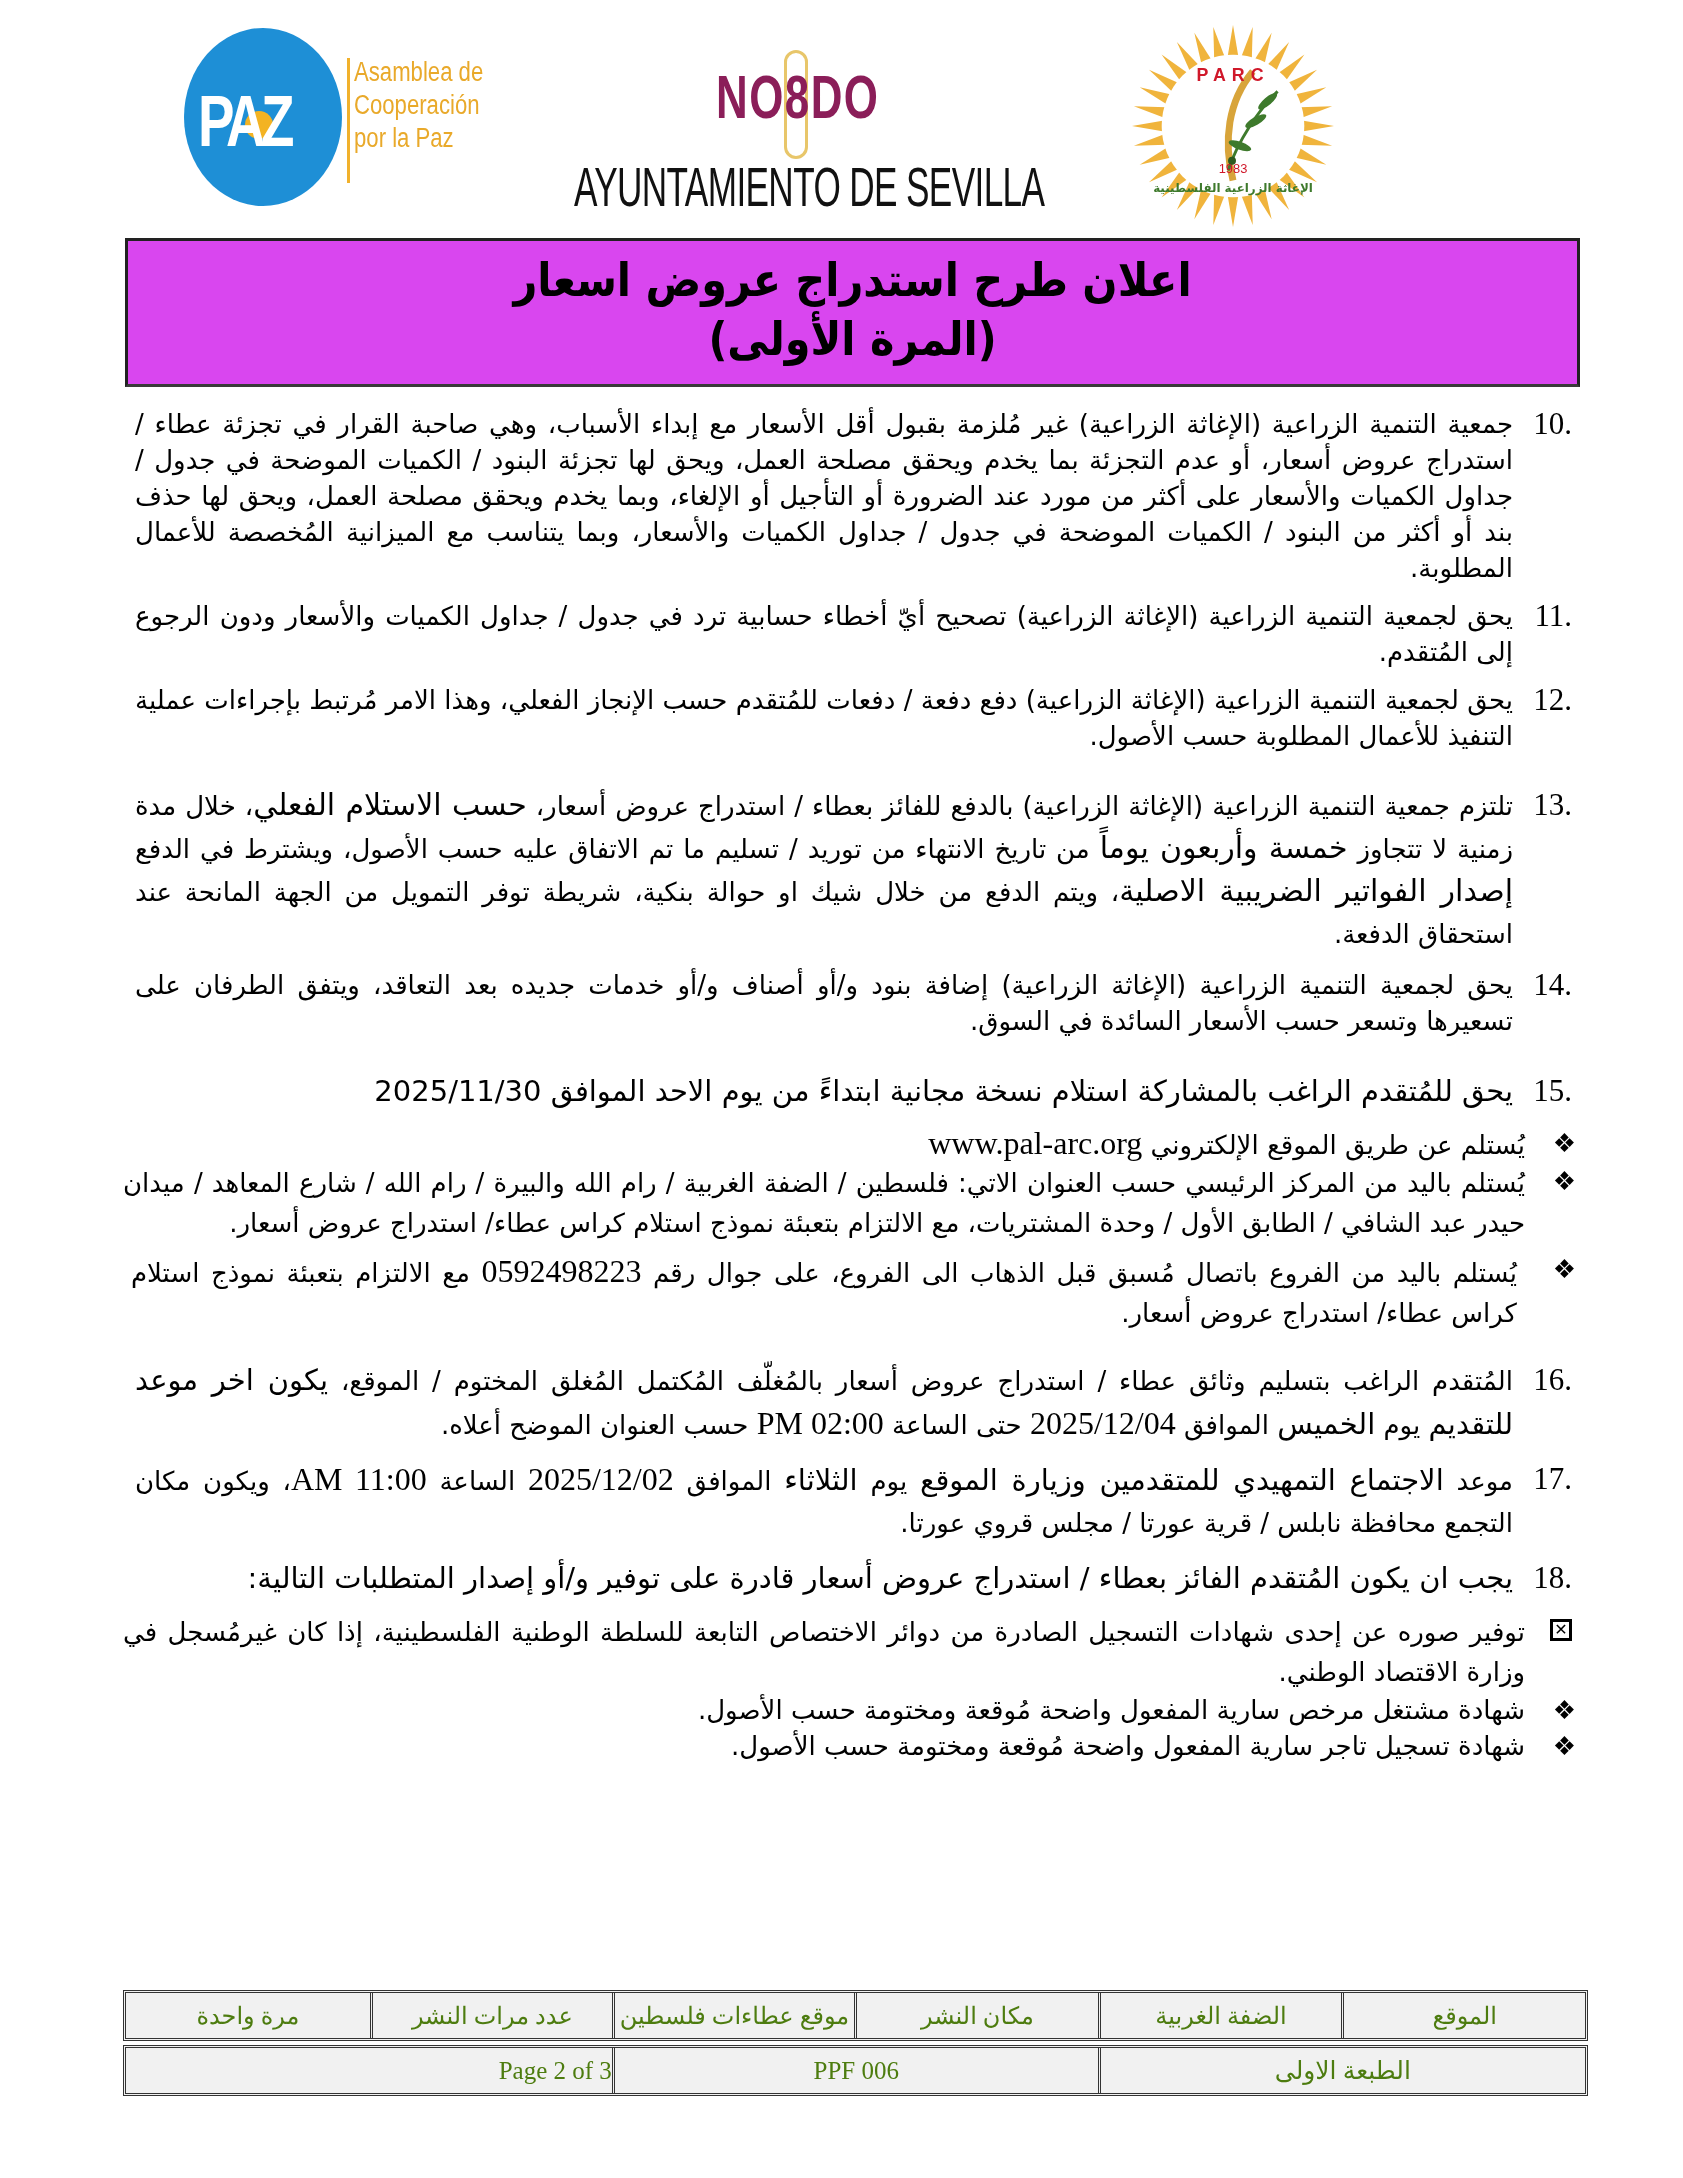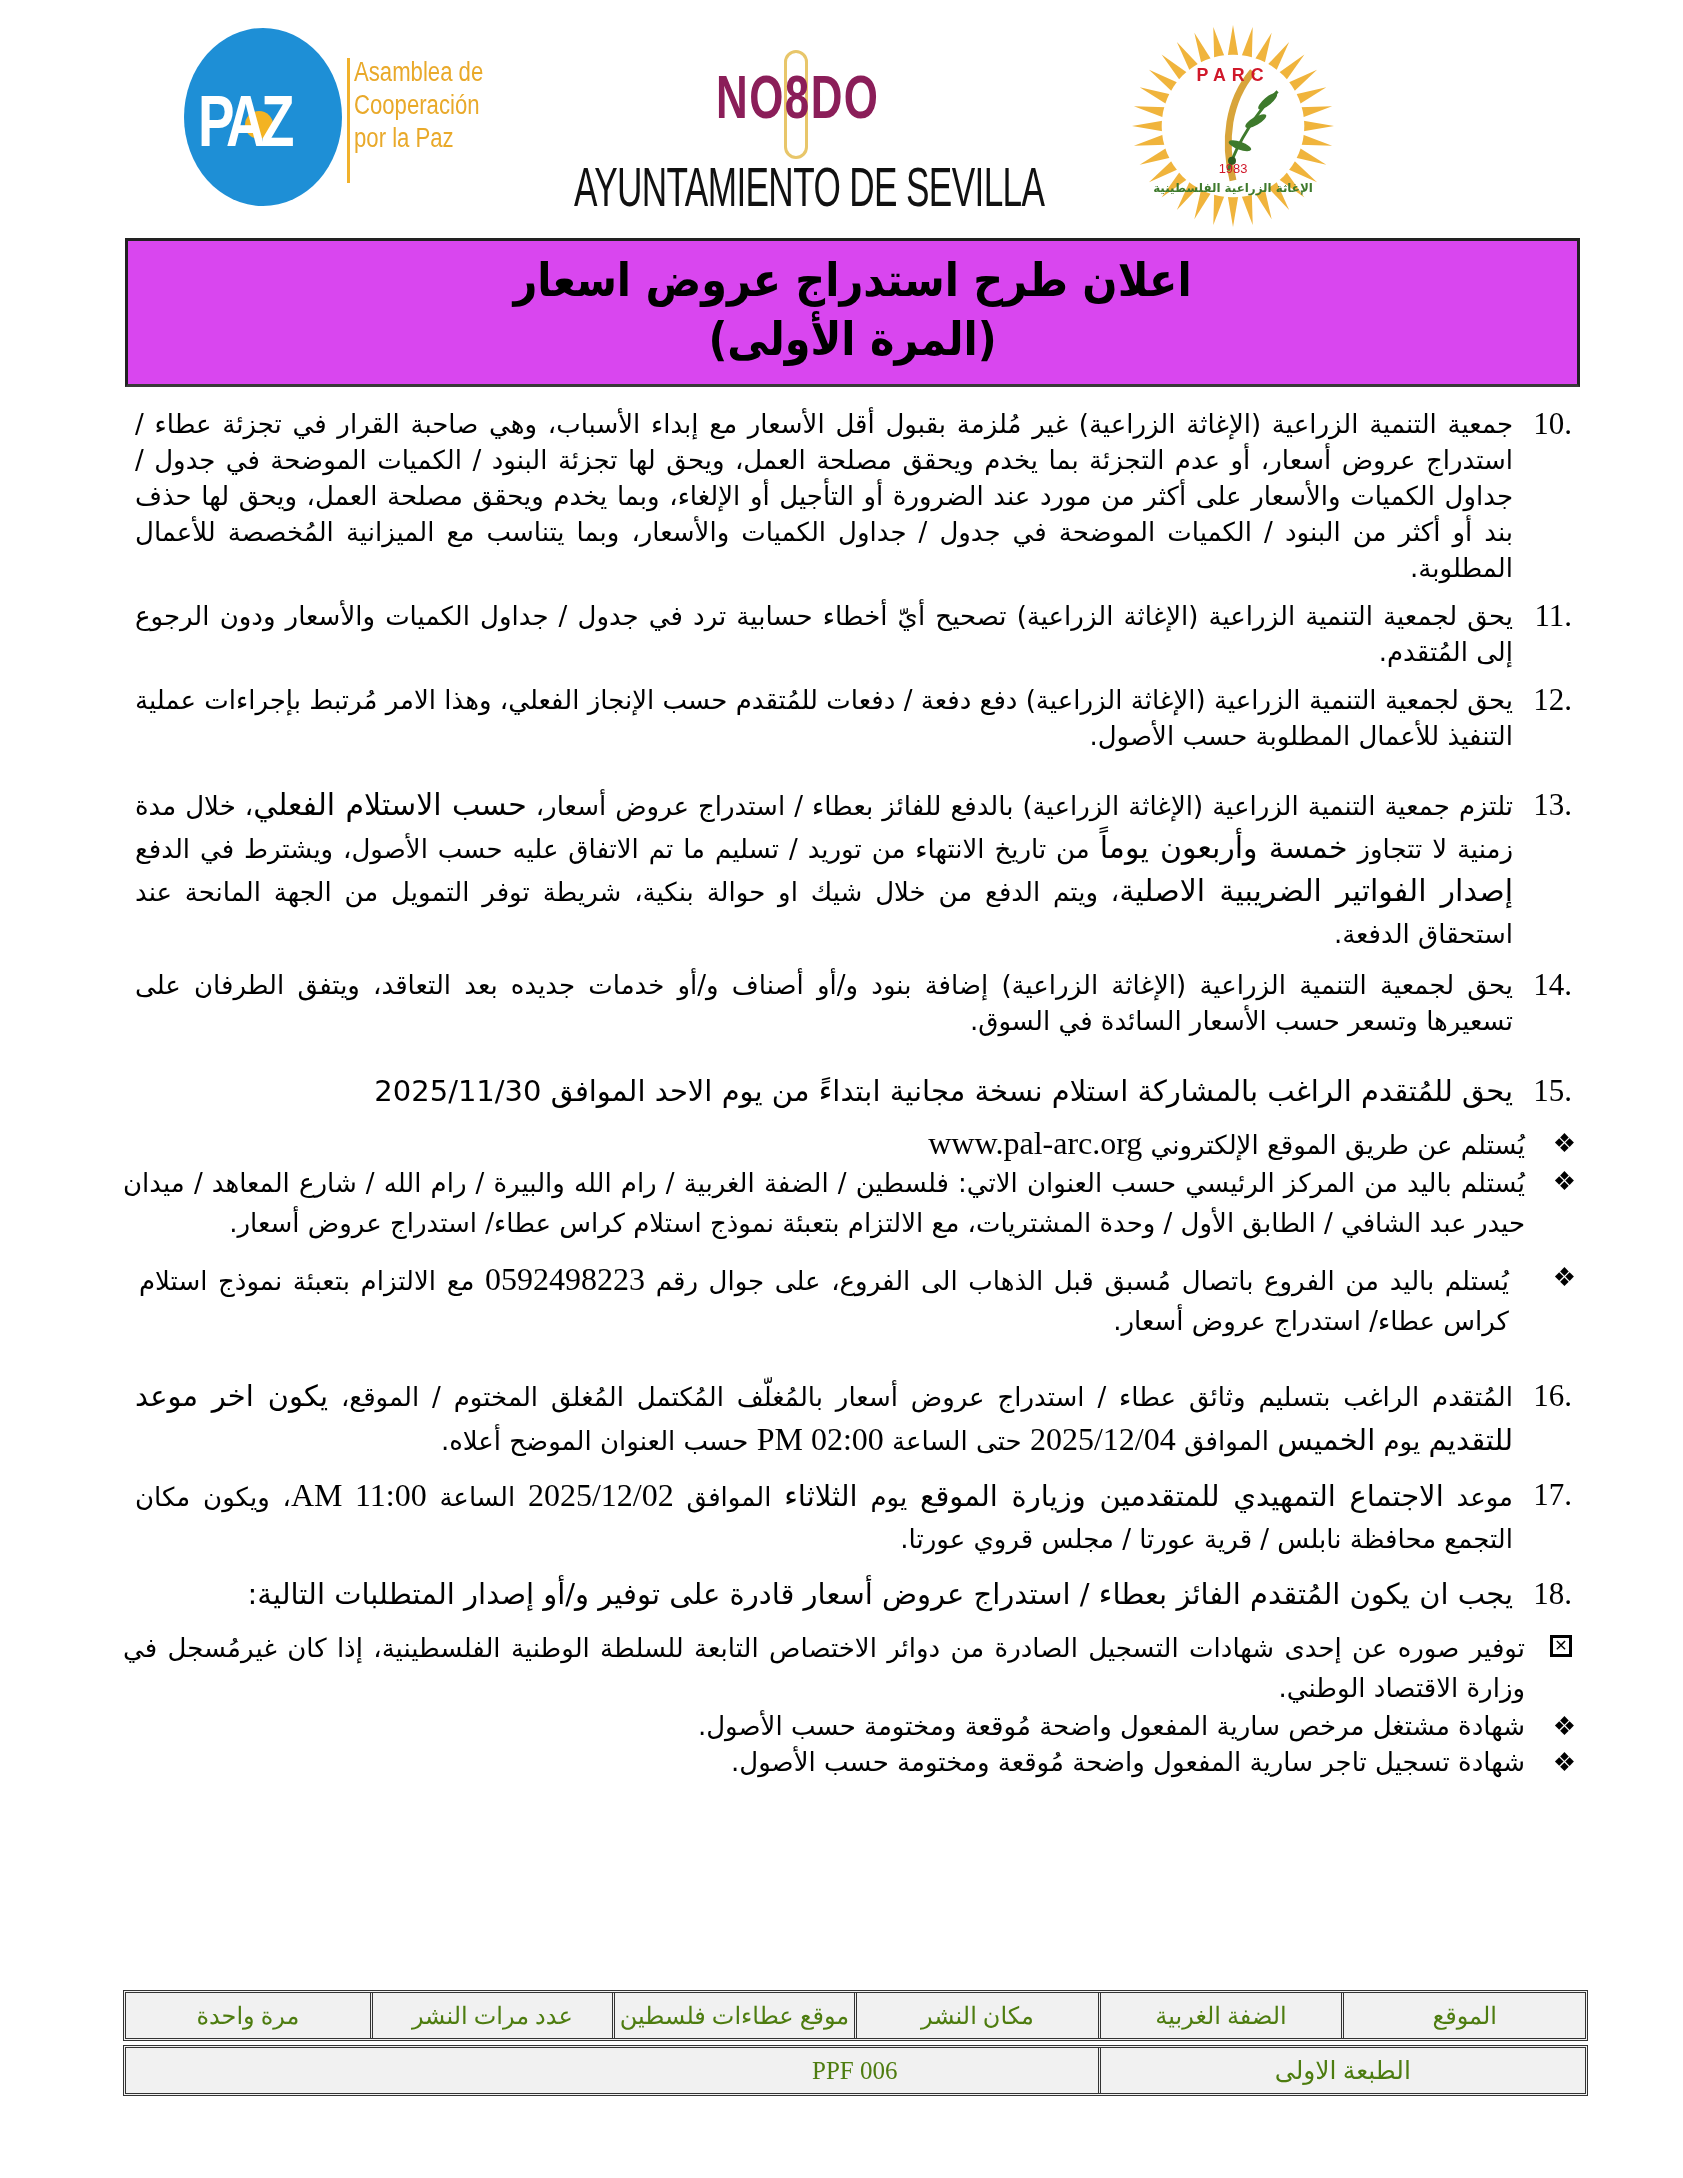--- a/index.html
+++ b/index.html
@@ -156,21 +156,21 @@
   <div class="bullet">
     <span class="glyph">❖</span>
     <p style="margin:0"><span>يُستلم عن طريق الموقع الإلكتروني </span><span class="ser">www.pal-arc.org</span></p>
   </div>
   <div class="bullet" style="line-height:40px">
     <span class="glyph">❖</span>
     <p style="margin:0">يُستلم باليد من المركز الرئيسي حسب العنوان الاتي: فلسطين / الضفة الغربية / رام الله والبيرة / رام الله / شارع المعاهد / ميدان حيدر عبد الشافي / الطابق الأول / وحدة المشتريات، مع الالتزام بتعبئة نموذج استلام كراس عطاء/ استدراج عروض أسعار.</p>
   </div>
   <div class="bullet" style="line-height:40px">
     <span class="glyph">❖</span>
-    <p style="margin:16px"><span>يُستلم باليد من الفروع باتصال مُسبق قبل الذهاب الى الفروع، على جوال رقم </span><span class="ser">0592498223</span><span> مع الالتزام بتعبئة نموذج استلام كراس عطاء/ استدراج عروض أسعار.</span></p>
+    <p style="margin:8px"><span>يُستلم باليد من الفروع باتصال مُسبق قبل الذهاب الى الفروع، على جوال رقم </span><span class="ser">0592498223</span><span> مع الالتزام بتعبئة نموذج استلام كراس عطاء/ استدراج عروض أسعار.</span></p>
   </div>
   <div class="gap"></div>
 
   <div class="item" style="line-height:42px">
     <span class="num">16.</span>
     <p><span>المُتقدم الراغب بتسليم وثائق عطاء / استدراج عروض أسعار بالمُغلّف المُكتمل المُغلق المختوم / الموقع، </span><span class="b" style="font-size:29px">يكون اخر موعد للتقديم</span><span> يوم </span><span class="b" style="font-size:29px">الخميس</span><span> الموافق </span><span class="b ser">2025/12/04</span><span> حتى الساعة </span><span class="b ser">02:00 PM</span><span> حسب العنوان الموضح أعلاه.</span></p>
   </div>
 
   <div class="item" style="line-height:42px">
     <span class="num">17.</span>
@@ -201,15 +201,16 @@
     <div class="fcell" style="width:16.7%">الموقع</div>
     <div class="fcell" style="width:16.7%">الضفة الغربية</div>
     <div class="fcell" style="width:16.7%">مكان النشر</div>
     <div class="fcell" style="width:16.6%">موقع عطاءات فلسطين</div>
     <div class="fcell" style="width:16.6%">عدد مرات النشر</div>
     <div class="fcell" style="width:16.7%">مرة واحدة</div>
   </div>
   <div class="frow r2">
     <div class="fcell" style="width:33.4%">الطبعة الاولى</div>
     <div class="fcell" style="width:33.3%">PPF 006</div>
+    <div class="fcell" style="width:33.3%; justify-content:flex-end; padding-left:12px; direction:ltr;">Page 2 of 3</div>
   </div>
 </div>
 
 
 </body></html>

